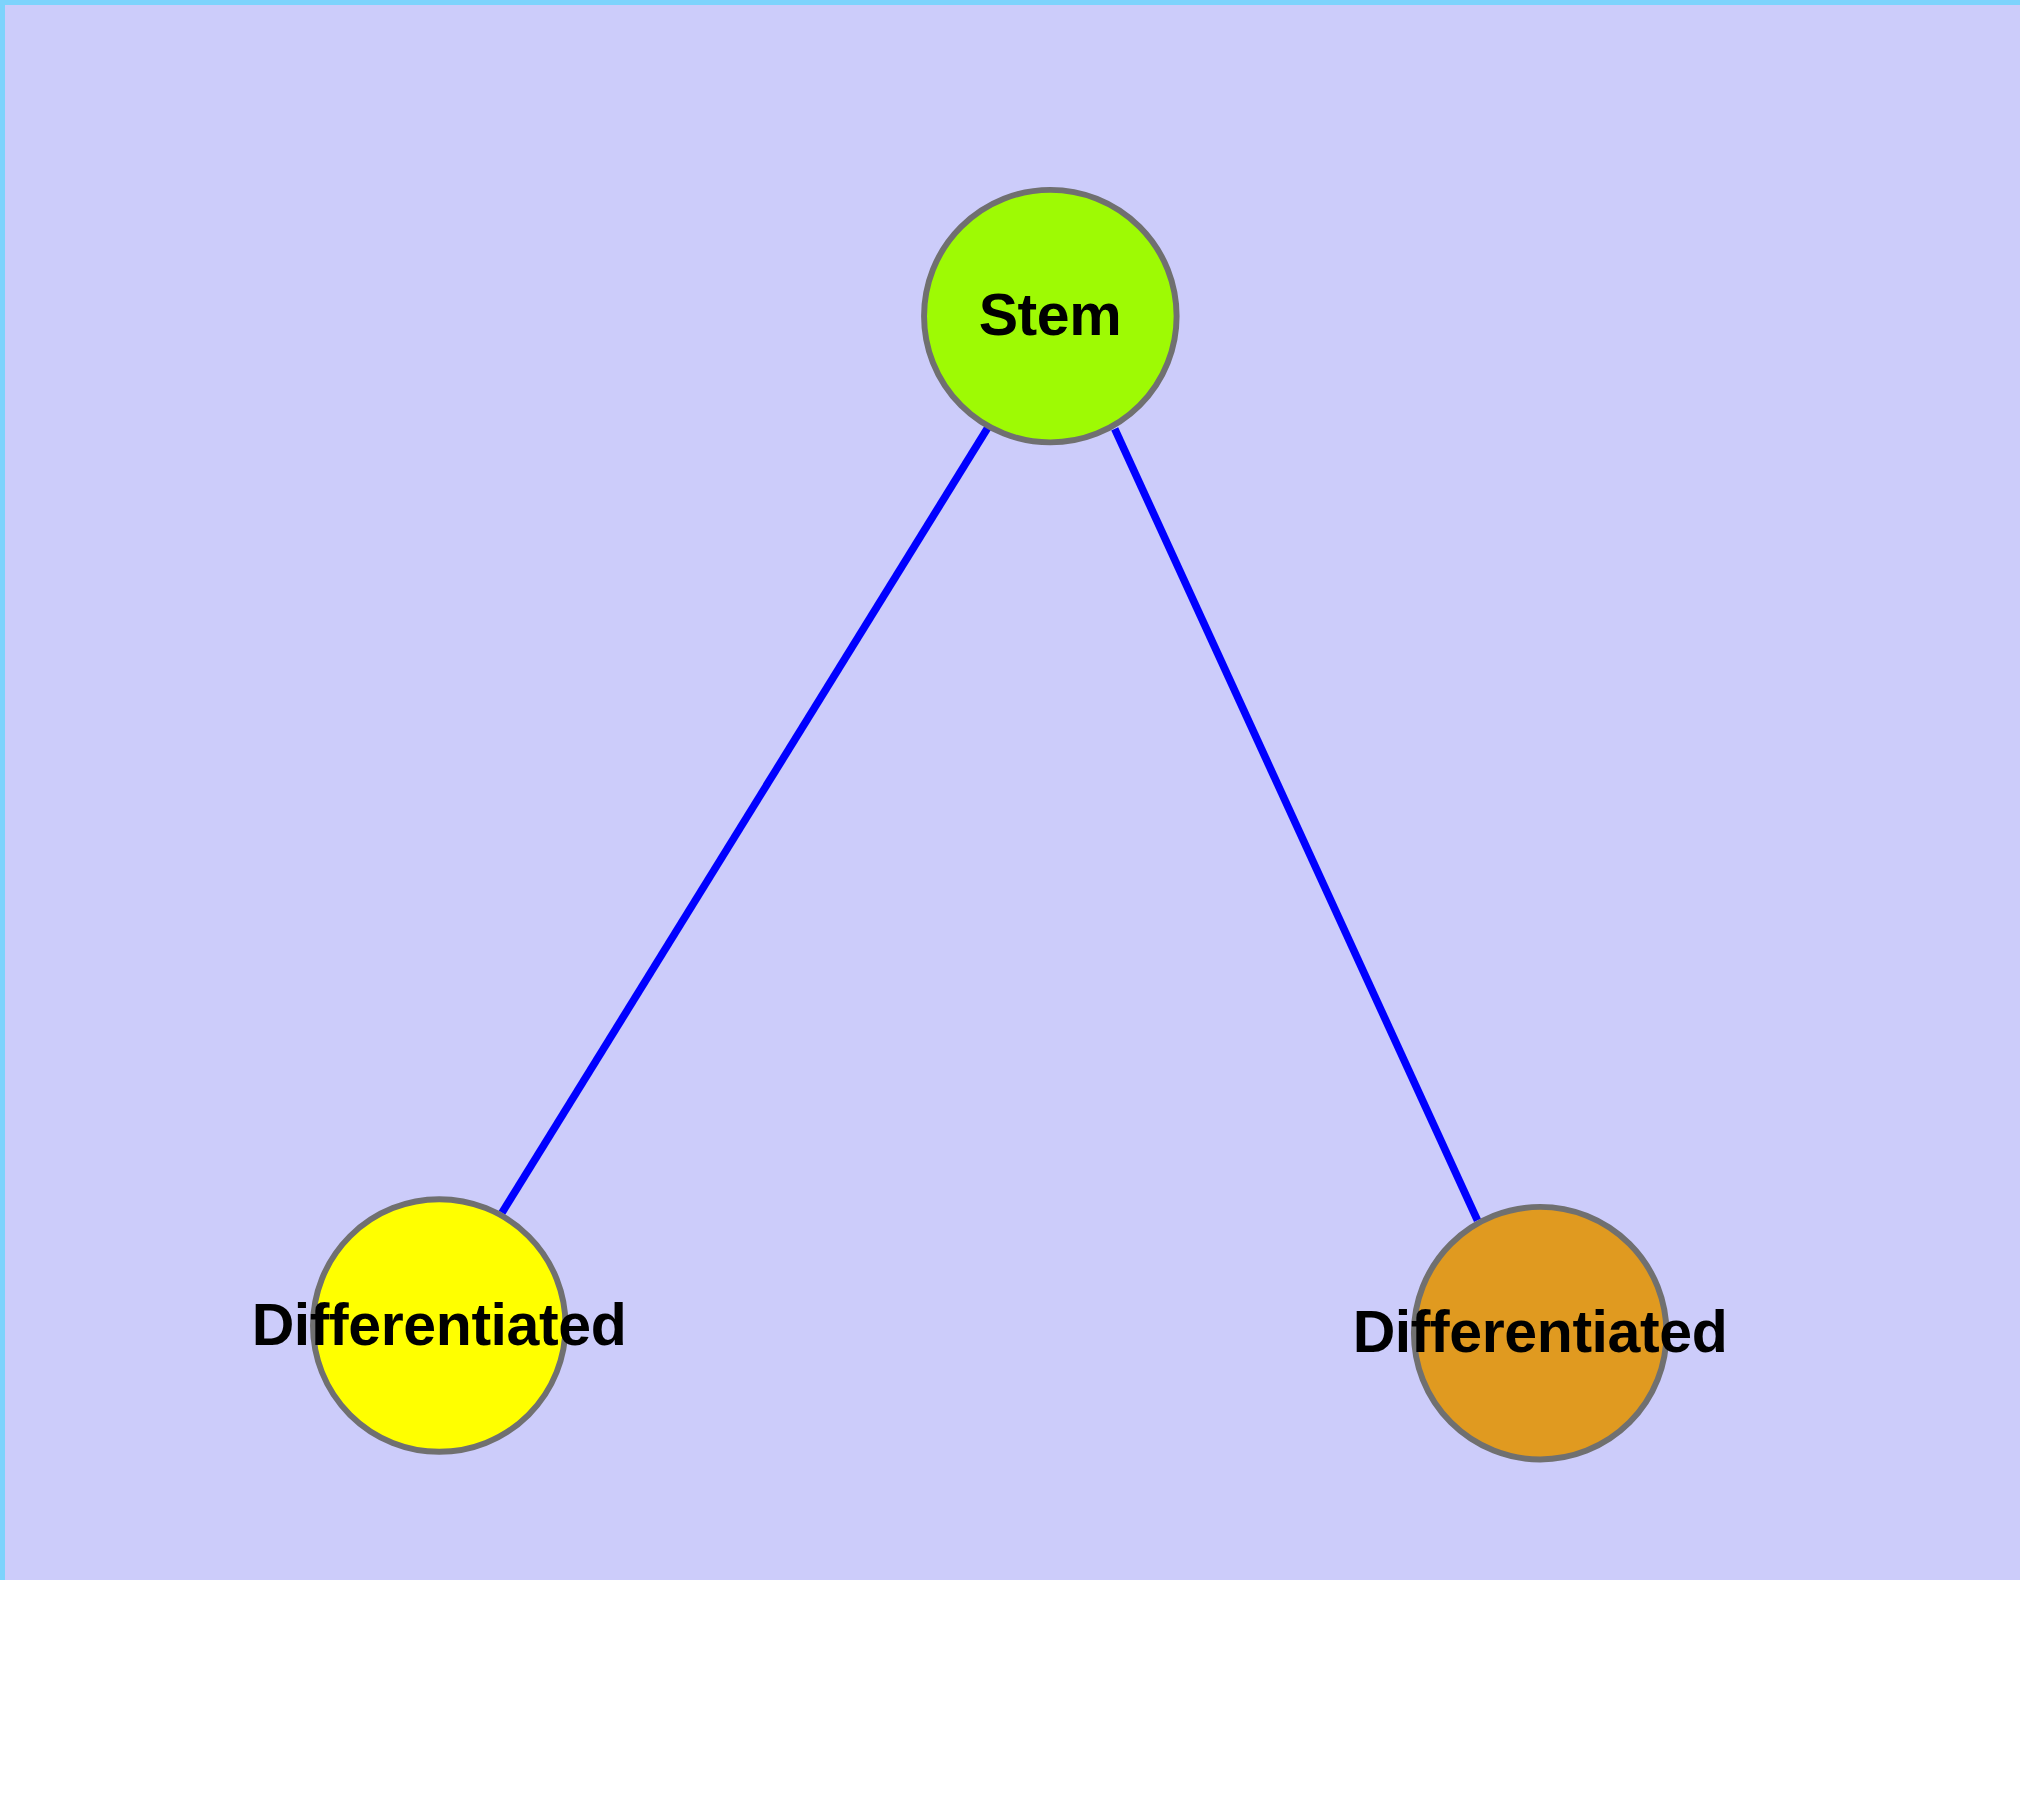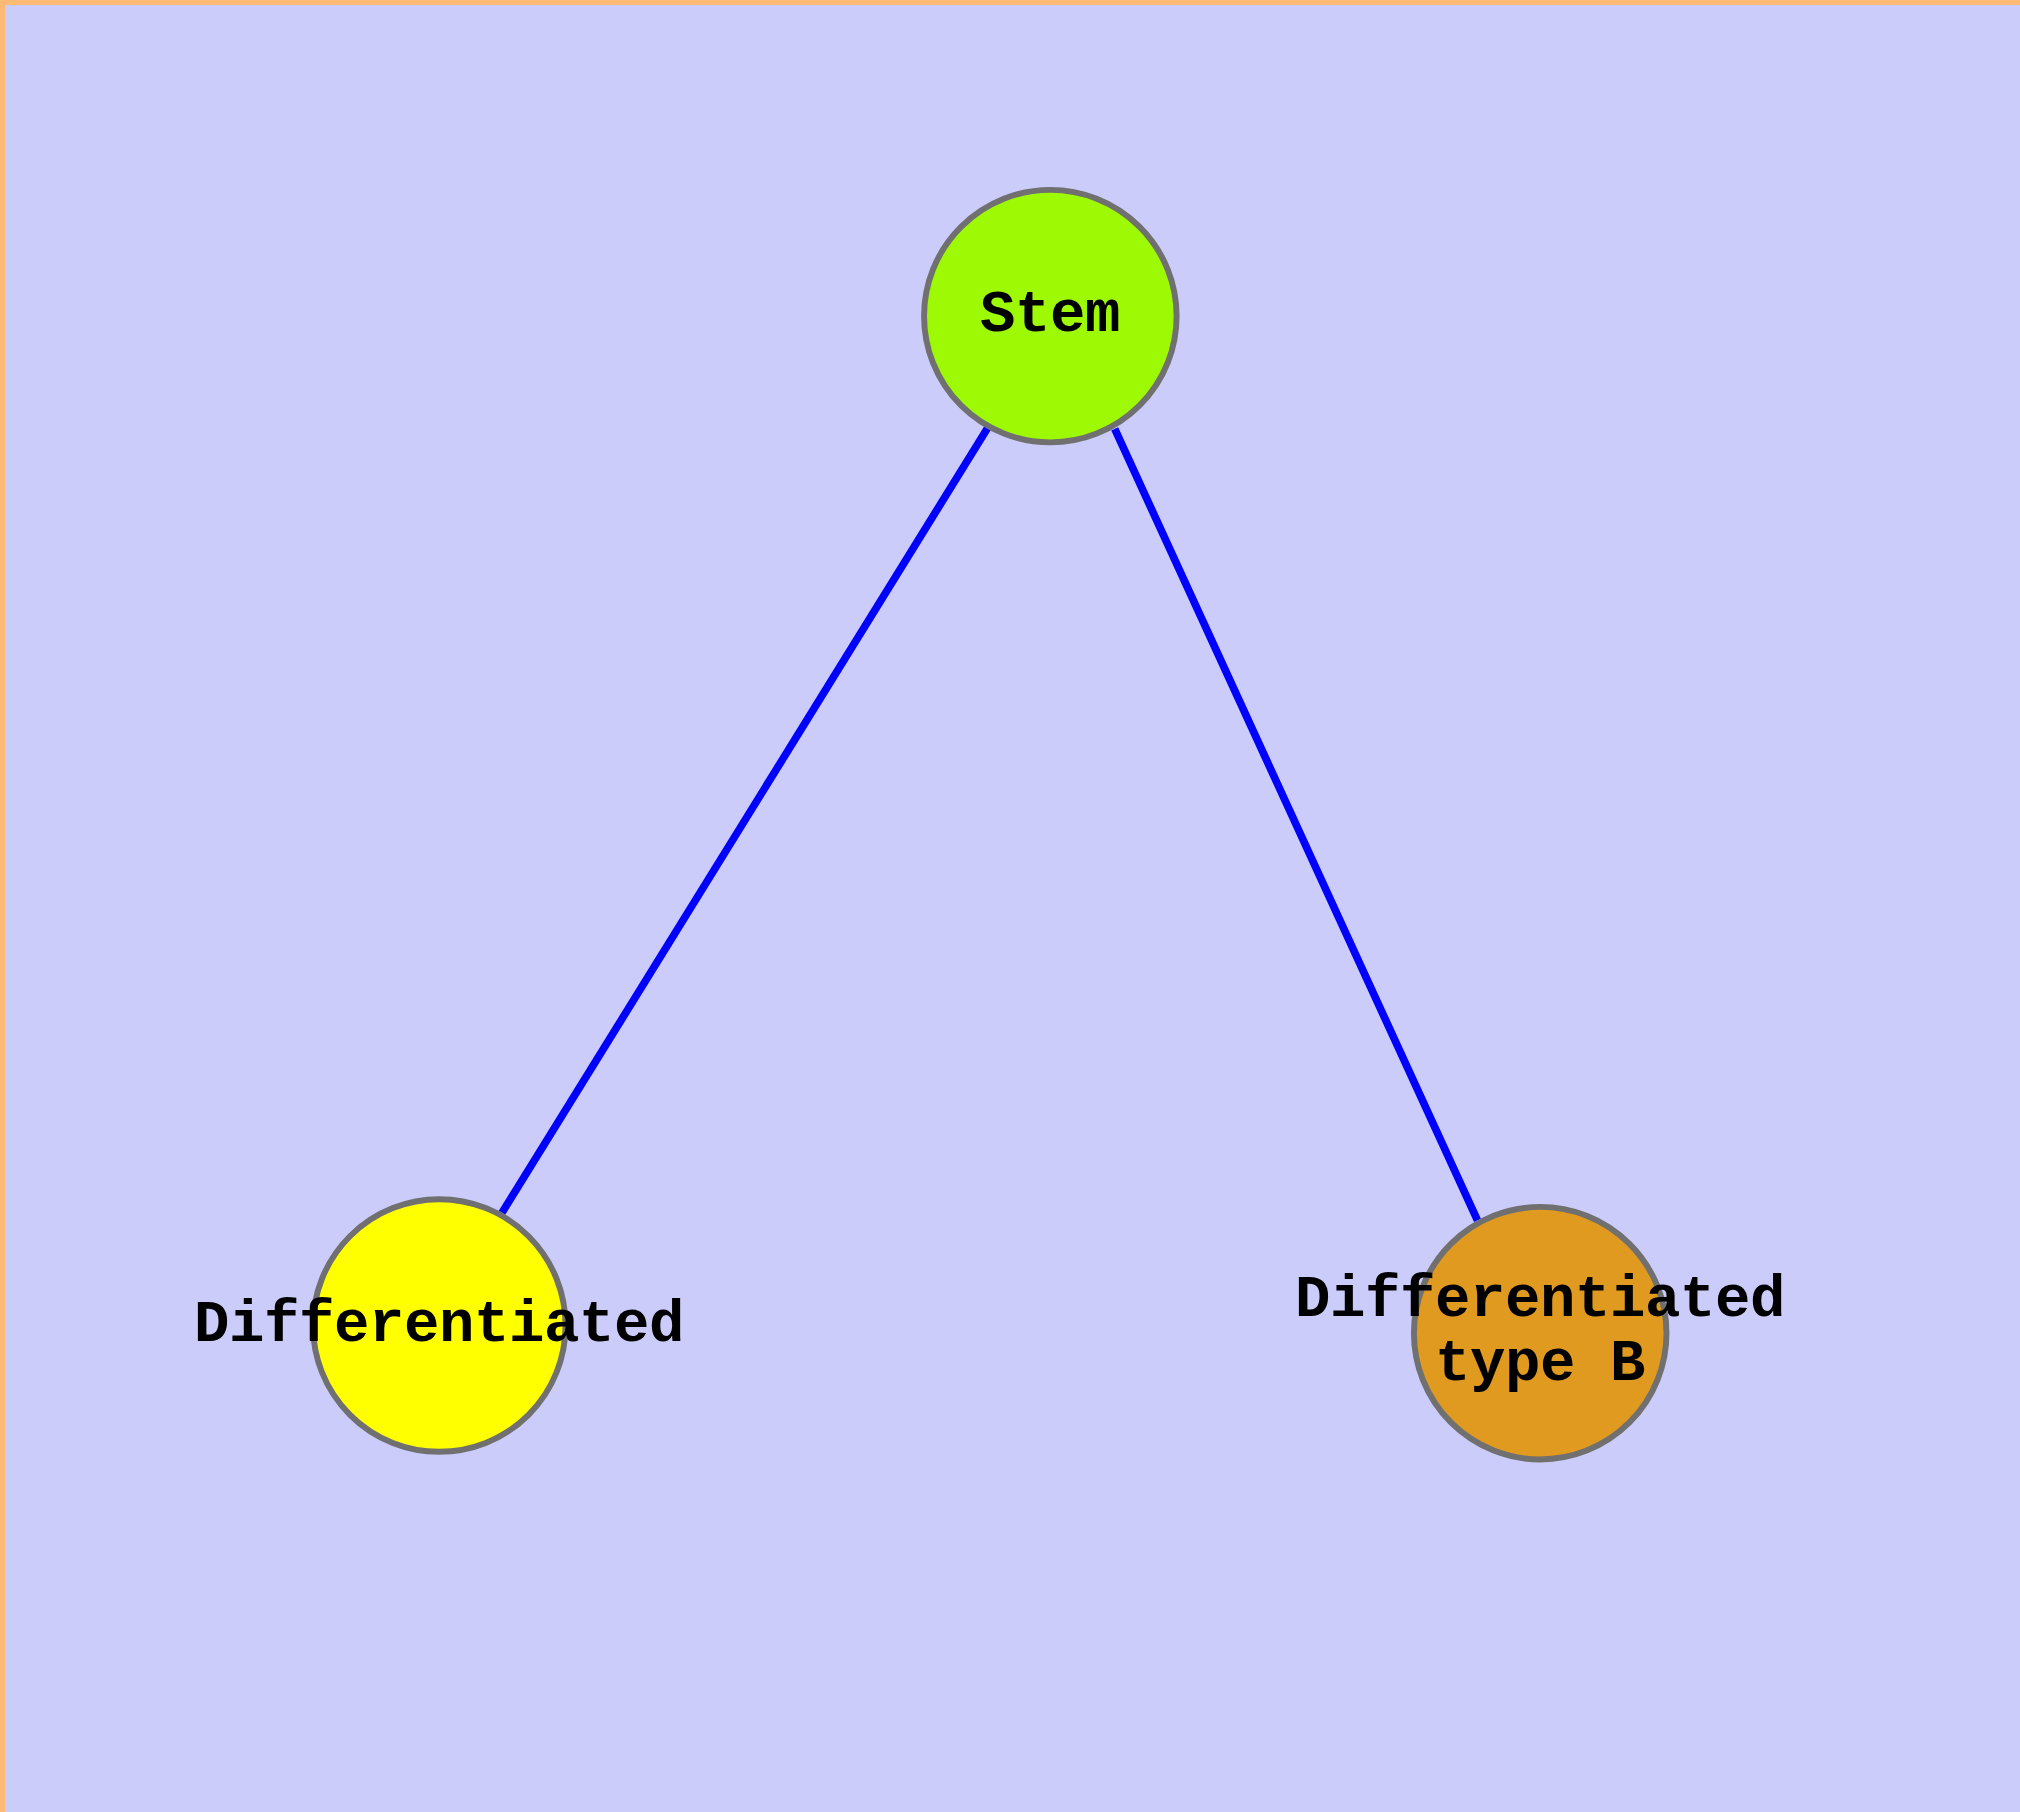--- a/index.html
+++ b/index.html
@@ -4,24 +4,24 @@
 <title>Cell differentiation graph</title>
 <style>
   html, body {
     margin: 0;
     padding: 0;
     background: #ffffff;
   }
   #canvas {
     position: relative;
     width: 2021px;
-    height: 1812px;
-    background: #fdba74;
+    height: 1580px;
+    background: #7dd3fc;
     overflow: hidden;
-    font-family: Liberation Mono, monospace;
+    font-family: Liberation Sans, sans-serif;
   }
   #plot-area {
     position: absolute;
     left: 5.1px;
     top: 5.1px;
     width: 2015px;
     height: 1807px;
     background: #ccccfa;
   }
   #graph-svg {
@@ -89,17 +89,16 @@
   <div class="node-label" id="label-stem">
     <span class="line">Stem</span>
   </div>
 
   <div class="node-label" id="label-diff-a">
     <span class="line">Differentiated</span>
   </div>
 
   <div class="node-label" id="label-diff-b">
     <span class="line">Differentiated</span>
-    <span class="line">type B</span>
   </div>
 
 </div>
 
 
 </body></html>

